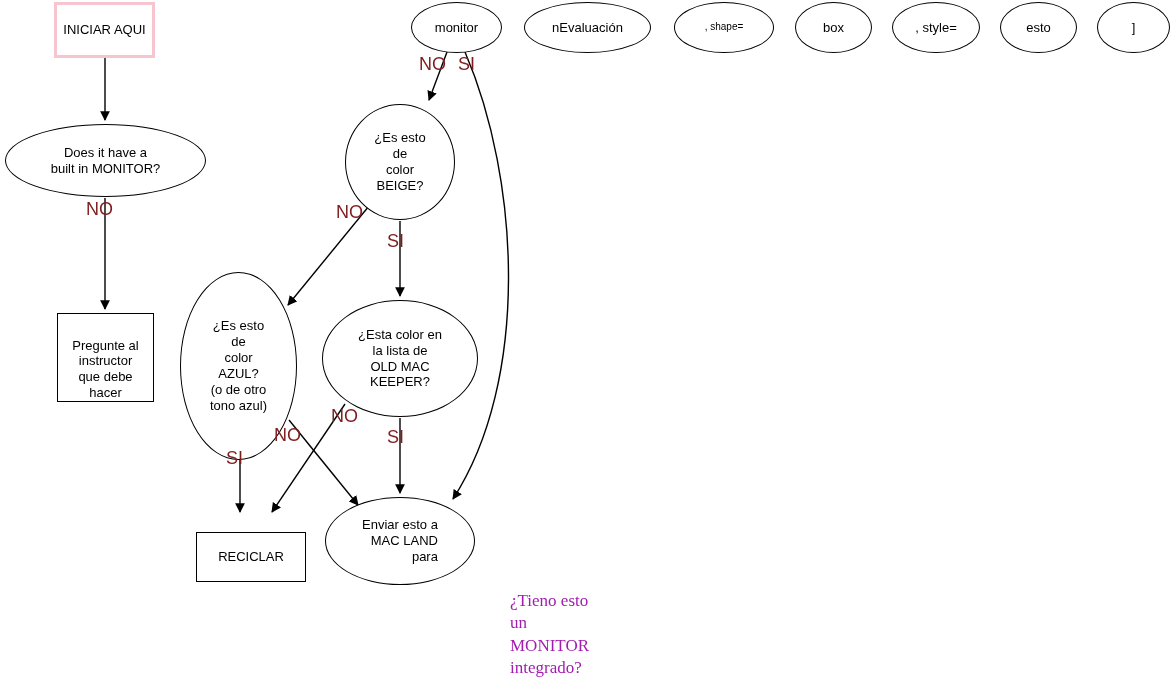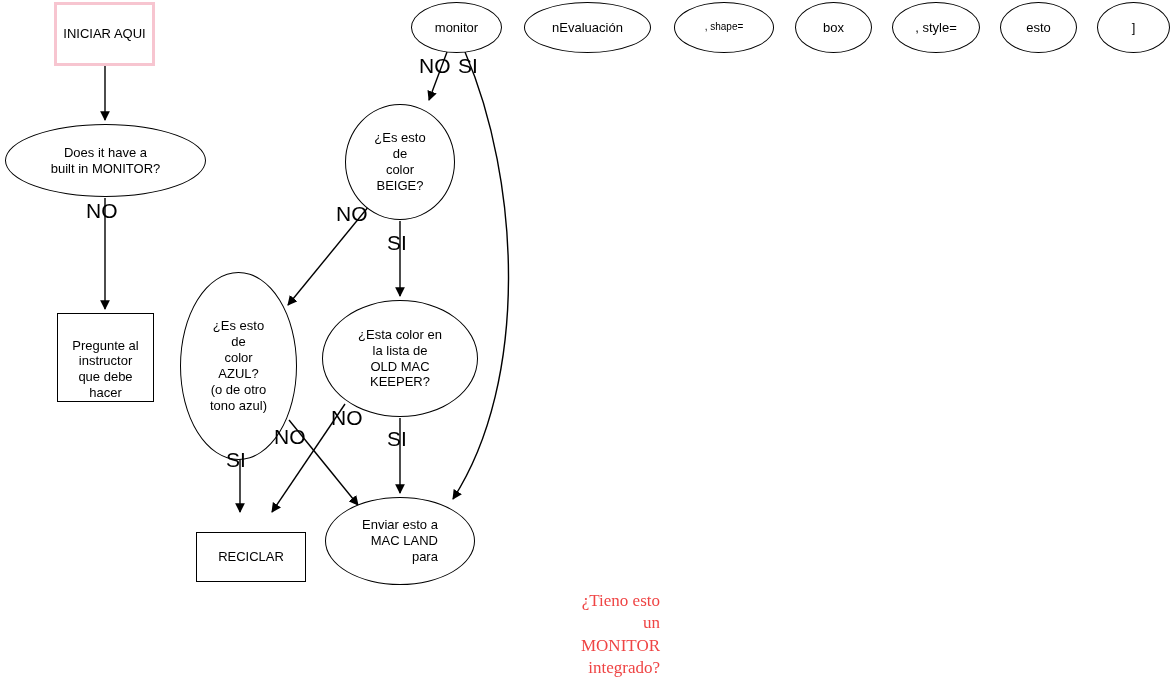--- a/index.html
+++ b/index.html
@@ -41,30 +41,30 @@
   .node-box {
     border: 1.4px solid #000000;
     background: #ffffff;
   }
   .node-start {
     border: 3px solid #f7c5d0;
     background: #ffffff;
   }
   .edge-label {
     position: absolute;
-    color: #000000;
+    color: #7f1d1d;
     font-family: "Liberation Sans", sans-serif;
-    font-size: 21px;
+    font-size: 18px;
     line-height: 1;
     white-space: nowrap;
   }
   .caption {
     position: absolute;
-    text-align: right;
-    color: #ef4444;
+    text-align: left;
+    color: #a21caf;
     font-family: "Liberation Serif", serif;
     font-size: 17px;
     line-height: 1.32;
     white-space: pre-line;
   }
 </style>
 </head>
 <body>
 
 <div id="canvas">
@@ -83,21 +83,21 @@
         <path d="M 369,206 L 288,305" marker-end="url(#arrow)"></path>
         <path d="M 400,221 L 400,296" marker-end="url(#arrow)"></path>
         <path d="M 240,459 L 240,512" marker-end="url(#arrow)"></path>
         <path d="M 289,420 L 358,505" marker-end="url(#arrow)"></path>
         <path d="M 345,404 L 272,512" marker-end="url(#arrow)"></path>
         <path d="M 400,418 L 400,493" marker-end="url(#arrow)"></path>
       </g>
   </svg>
 
   <div id="nodes-layer">
-      <div class="node node-start" style="left: 54px; top: 2px; width: 101px; height: 64px; font-size: 13px;"><span>INICIAR AQUI</span></div>
+      <div class="node node-start" style="left: 54px; top: 2px; width: 101px; height: 56px; font-size: 13px;"><span>INICIAR AQUI</span></div>
       <div class="node node-ellipse" style="left: 5px; top: 124px; width: 201px; height: 73px; font-size: 13px;"><span>Does it have a
 built in MONITOR?</span></div>
       <div class="node node-box" style="left: 57px; top: 313px; width: 97px; height: 89px; font-size: 13px; align-items: flex-end;"><span>Pregunte al
 instructor
 que debe
 hacer</span></div>
       <div class="node node-ellipse" style="left: 345px; top: 104px; width: 110px; height: 116px; font-size: 13px;"><span>¿Es esto
 de
 color
 BEIGE?</span></div>

